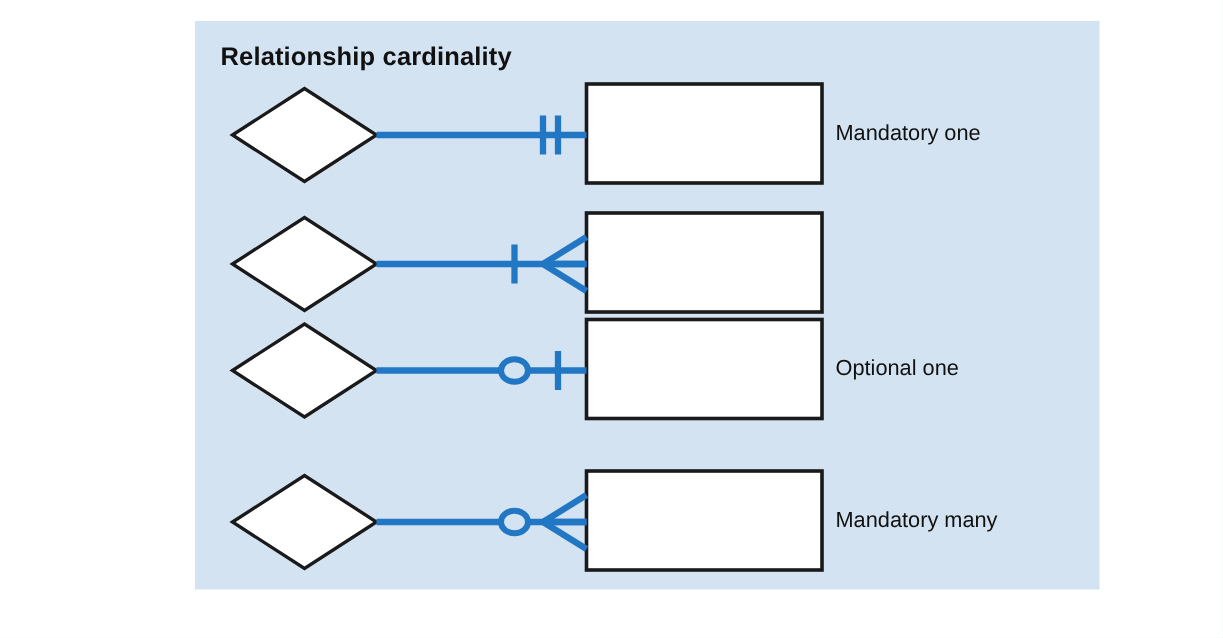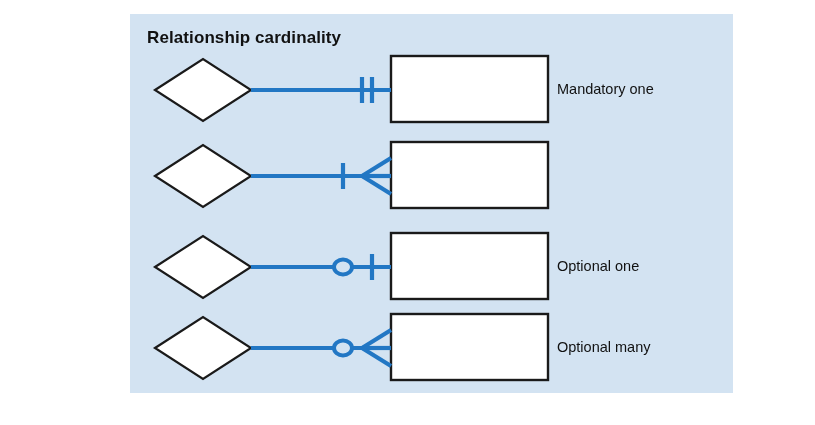--- a/index.html
+++ b/index.html
@@ -90,21 +90,21 @@
         <line x1="121" y1="45" x2="261" y2="45" stroke="#2277c4" stroke-width="4.2"></line>
         <line x1="213" y1="32" x2="213" y2="58" stroke="#2277c4" stroke-width="4.2"></line>
         <g>
           <line x1="232" y1="45" x2="261" y2="27" stroke="#2277c4" stroke-width="4.2"></line>
           <line x1="232" y1="45" x2="261" y2="45" stroke="#2277c4" stroke-width="4.2"></line>
           <line x1="232" y1="45" x2="261" y2="63" stroke="#2277c4" stroke-width="4.2"></line>
         </g>
       </svg>
     </div>
 
-    <div class="row" style="top:208px;">
+    <div class="row" style="top:188px;">
       <svg class="row-svg" viewBox="0 0 603 90">
         <polygon points="25,45 73,14 121,45 73,76" fill="#ffffff" stroke="#1a1a1a" stroke-width="2.2"></polygon>
         <rect x="261" y="11" width="157" height="66" fill="#ffffff" stroke="#1a1a1a" stroke-width="2.4"></rect>
         <line x1="121" y1="45" x2="261" y2="45" stroke="#2277c4" stroke-width="4.2"></line>
         <ellipse cx="213" cy="45" rx="9" ry="7.5" fill="#d3e3f2" stroke="#2277c4" stroke-width="4"></ellipse>
         <line x1="242" y1="32" x2="242" y2="58" stroke="#2277c4" stroke-width="4.2"></line>
       </svg>
       <div class="row-label">Optional one</div>
     </div>
 
@@ -113,17 +113,17 @@
         <polygon points="25,45 73,14 121,45 73,76" fill="#ffffff" stroke="#1a1a1a" stroke-width="2.2"></polygon>
         <rect x="261" y="11" width="157" height="66" fill="#ffffff" stroke="#1a1a1a" stroke-width="2.4"></rect>
         <line x1="121" y1="45" x2="261" y2="45" stroke="#2277c4" stroke-width="4.2"></line>
         <g>
           <line x1="232" y1="45" x2="261" y2="27" stroke="#2277c4" stroke-width="4.2"></line>
           <line x1="232" y1="45" x2="261" y2="45" stroke="#2277c4" stroke-width="4.2"></line>
           <line x1="232" y1="45" x2="261" y2="63" stroke="#2277c4" stroke-width="4.2"></line>
         </g>
         <ellipse cx="213" cy="45" rx="9" ry="7.5" fill="#d3e3f2" stroke="#2277c4" stroke-width="4"></ellipse>
       </svg>
-      <div class="row-label">Optional many</div>
+      <div class="row-label">Mandatory many</div>
     </div>
 
   </div>
 </div>
 
 </body></html>

